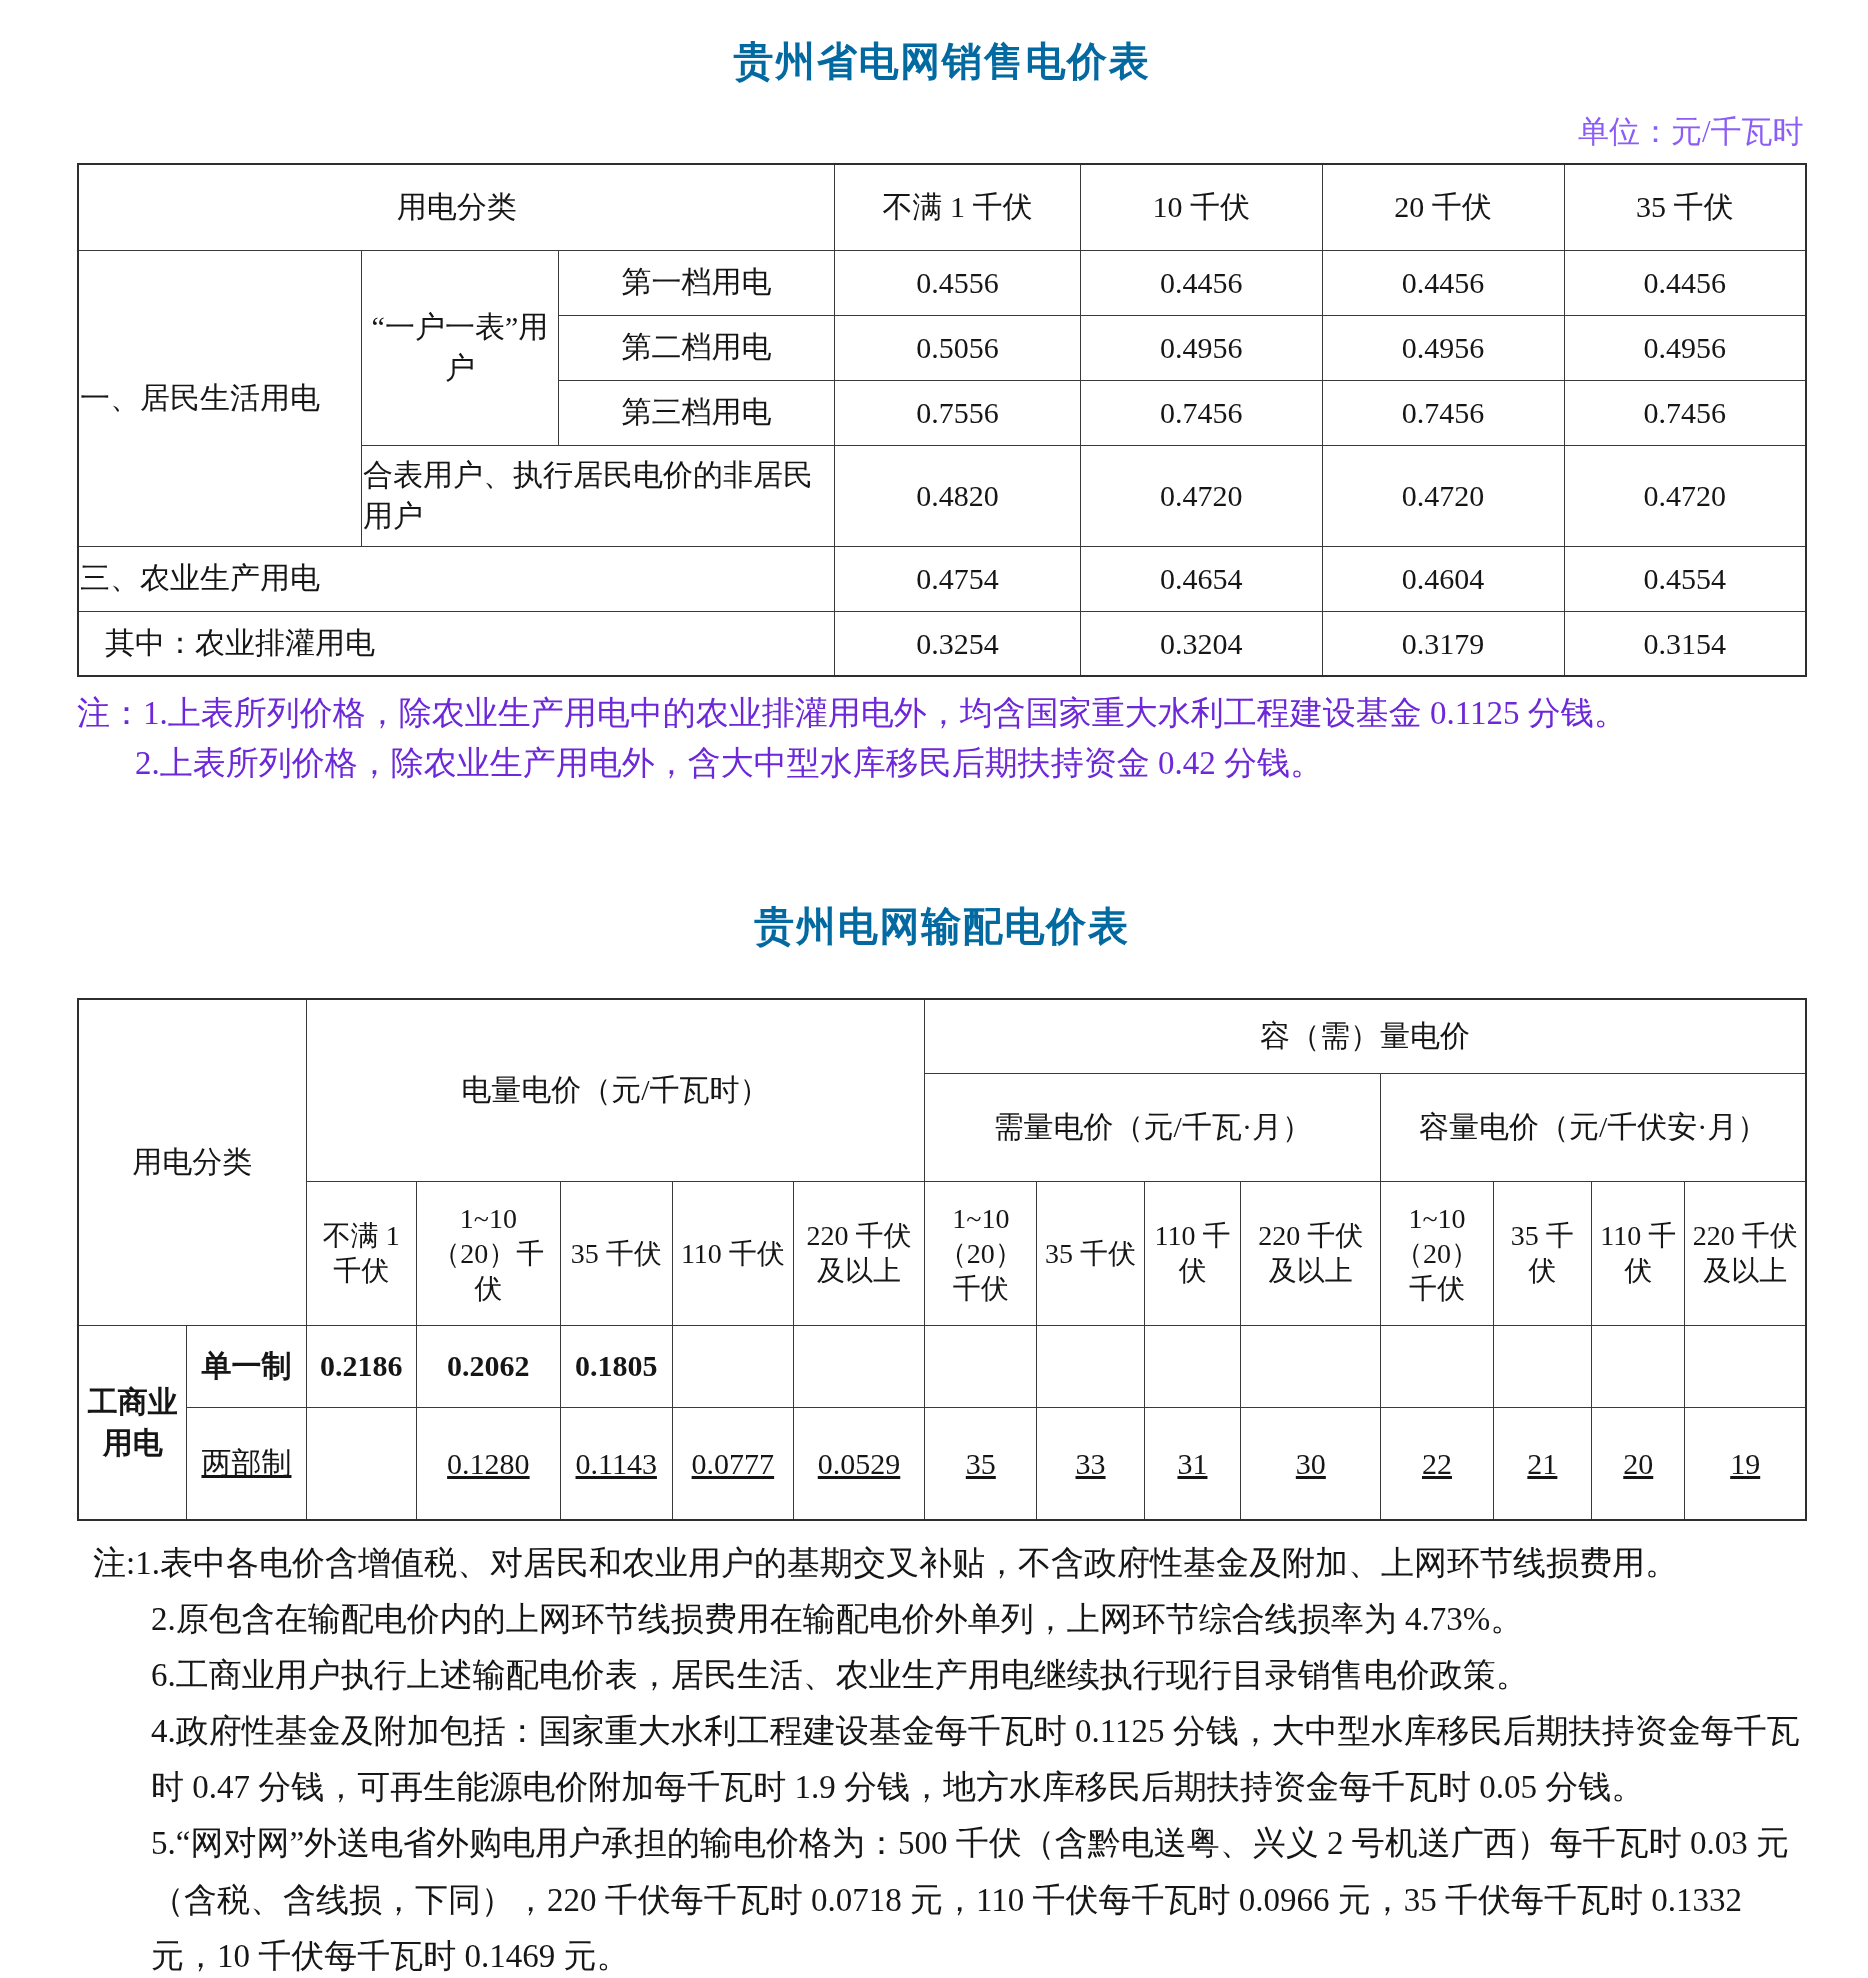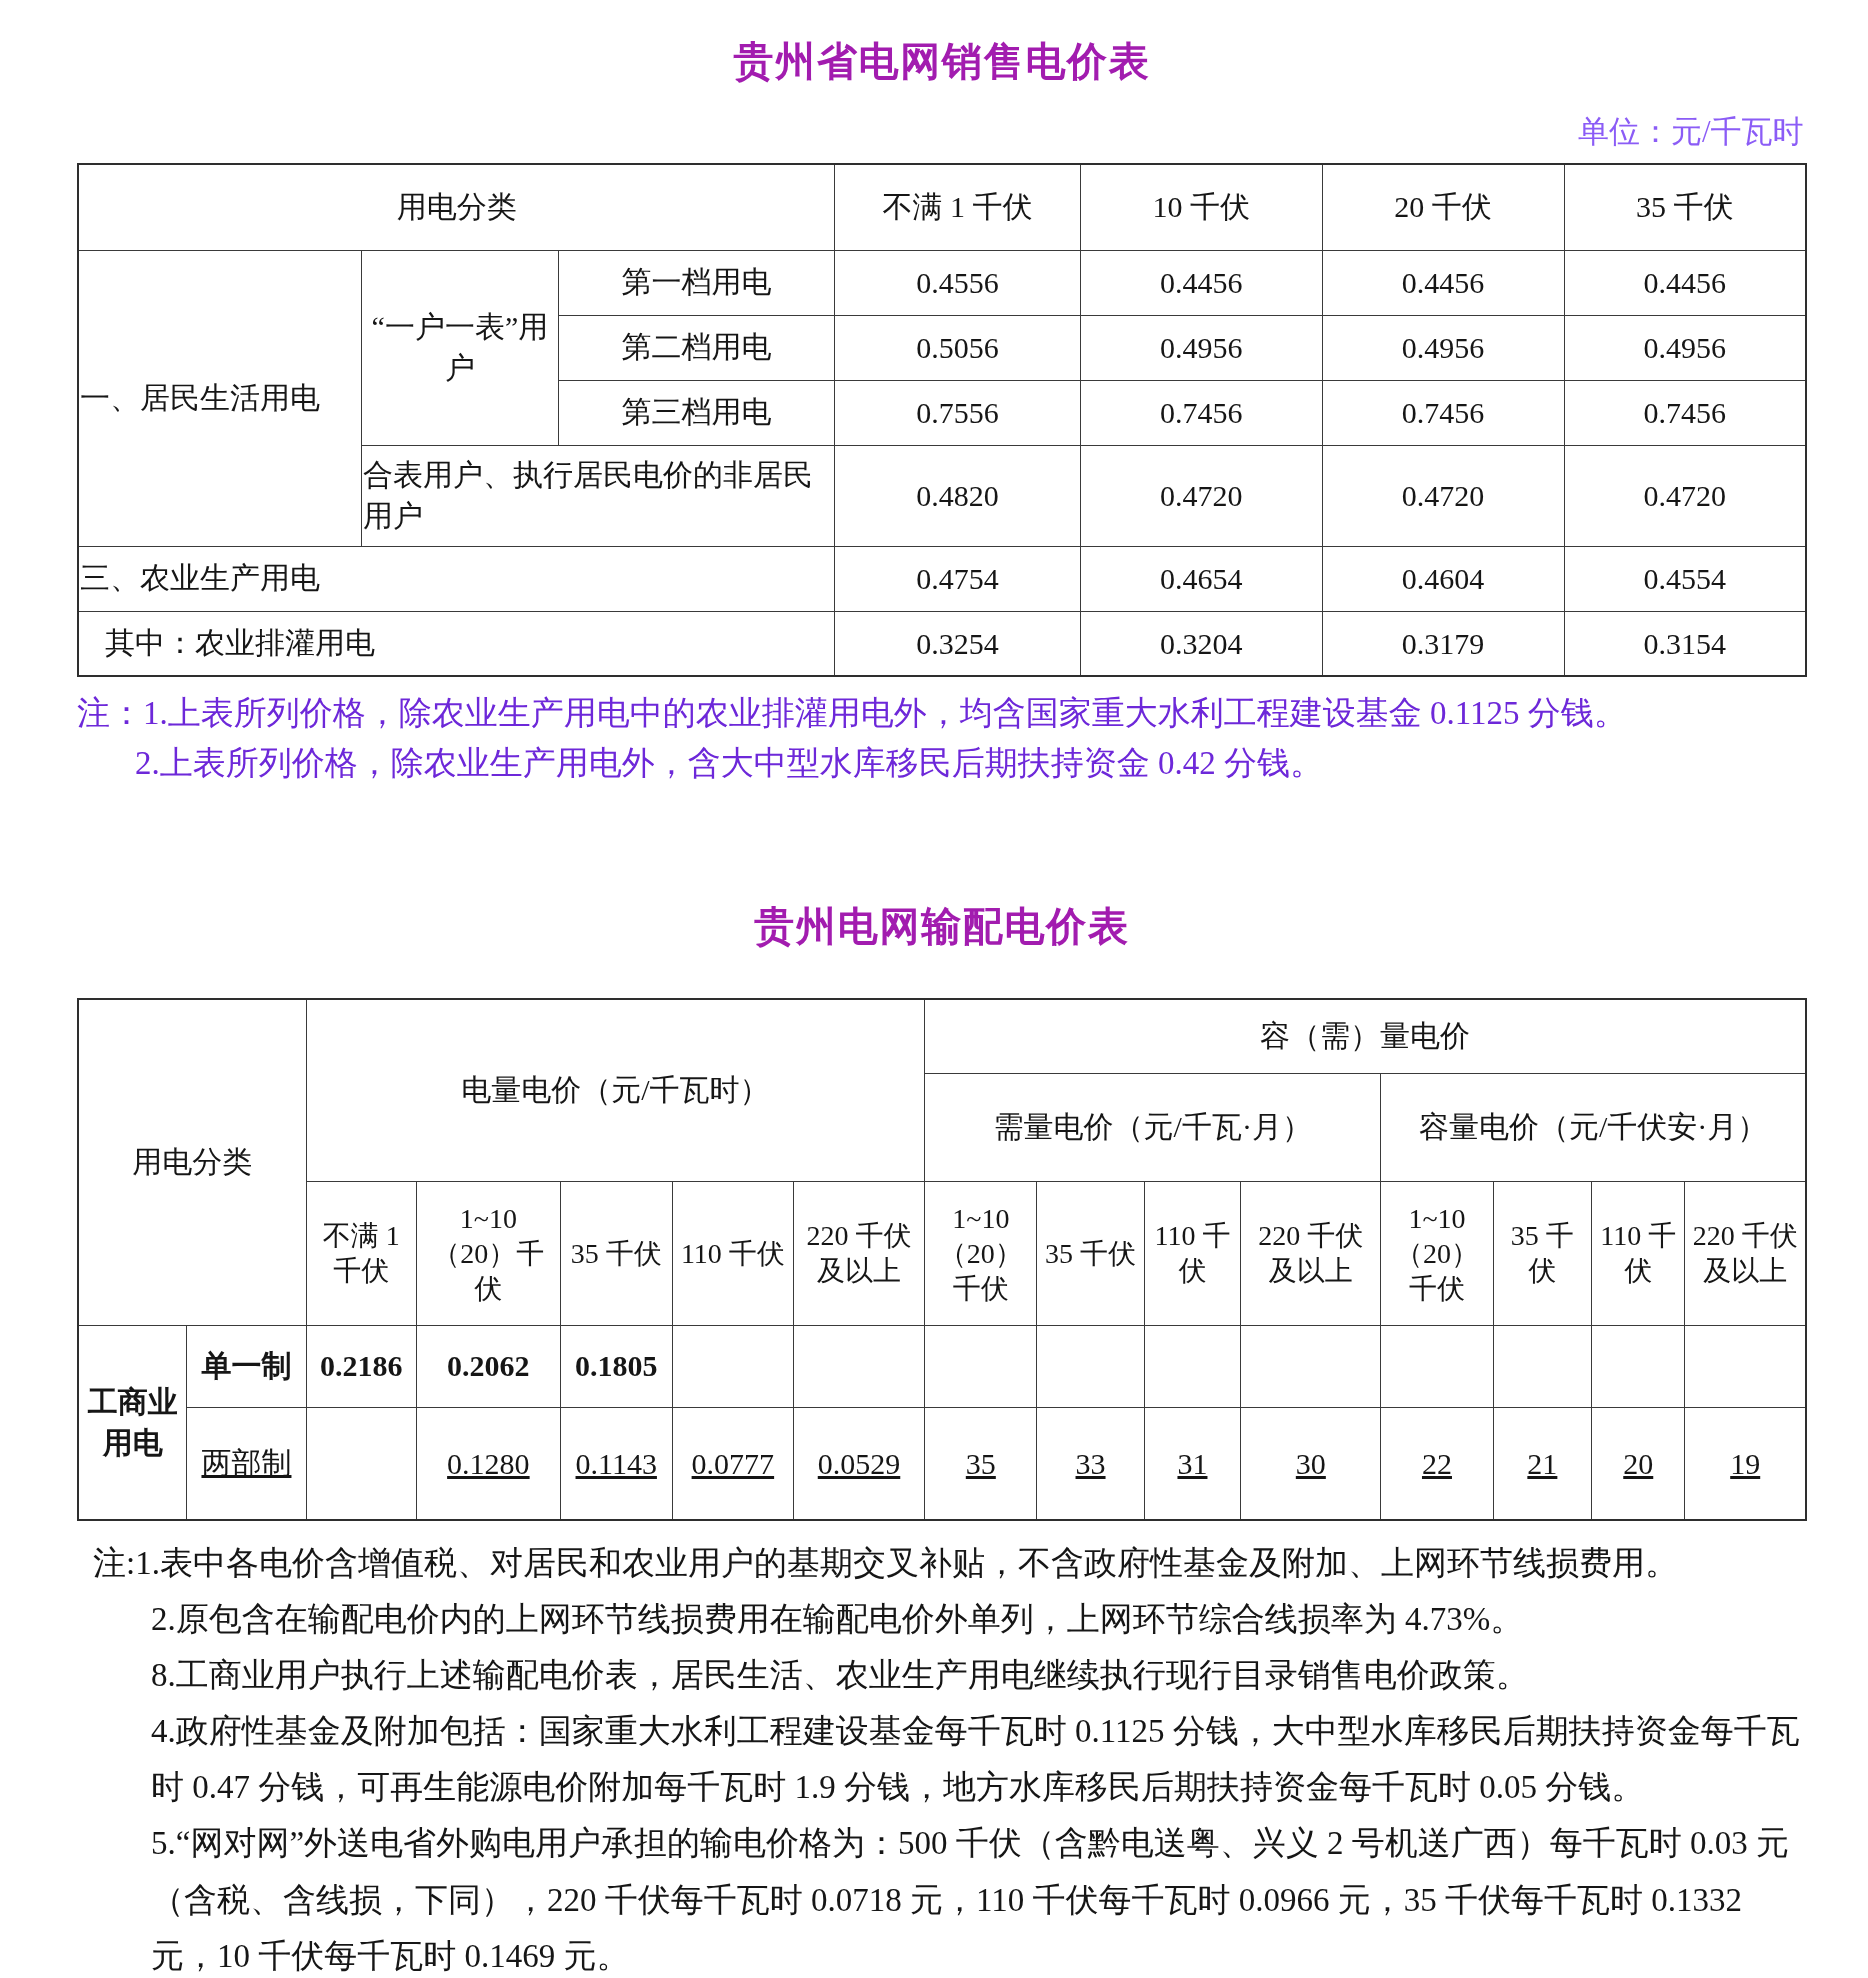--- a/index.html
+++ b/index.html
@@ -4,21 +4,21 @@
 <style>
   html,body{margin:0;padding:0;background:#ffffff;}
   body{
     width:1869px;height:1978px;overflow:hidden;
     color:#141414;
     font-family:"Liberation Serif","DejaVu Serif",serif;
   }
   .page{padding:39px 62px 0 77px;}
   .doc-title{
     font-size:40px;font-weight:bold;text-align:center;
-    margin:0;line-height:1.15;letter-spacing:1.7px;color:#a21caf;
+    margin:0;line-height:1.15;letter-spacing:1.7px;color:#0369a1;
   }
   .unit-label{
     text-align:right;font-size:31px;margin:26px 3.4px 10.3px 0;color:#8b5cf6;
   }
   table{
     border-collapse:collapse;width:100%;table-layout:fixed;
     border:2.6px solid #2e2e2e;
   }
   td{
     border:1.7px solid #3a3a3a;
@@ -213,19 +213,19 @@
           <td>20</td>
           <td>19</td>
         </tr>
       </tbody>
     </table>
   </div>
 
   <div class="notes2">
     <div class="note note-hang"><span class="note-prefix">注:</span><span>1.表中各电价含增值税、对居民和农业用户的基期交叉补贴，不含政府性基金及附加、上网环节线损费用。</span></div>
     <div class="note">2.原包含在输配电价内的上网环节线损费用在输配电价外单列，上网环节综合线损率为 4.73%。</div>
-    <div class="note">8.工商业用户执行上述输配电价表，居民生活、农业生产用电继续执行现行目录销售电价政策。</div>
+    <div class="note">6.工商业用户执行上述输配电价表，居民生活、农业生产用电继续执行现行目录销售电价政策。</div>
     <div class="note">4.政府性基金及附加包括：国家重大水利工程建设基金每千瓦时 0.1125 分钱，大中型水库移民后期扶持资金每千瓦时 0.47 分钱，可再生能源电价附加每千瓦时 1.9 分钱，地方水库移民后期扶持资金每千瓦时 0.05 分钱。</div>
     <div class="note">5.“网对网”外送电省外购电用户承担的输电价格为：500 千伏（含黔电送粤、兴义 2 号机送广西）每千瓦时 0.03 元（含税、含线损，下同），220 千伏每千瓦时 0.0718 元，110 千伏每千瓦时 0.0966 元，35 千伏每千瓦时 0.1332 元，10 千伏每千瓦时 0.1469 元。</div>
   </div>
 
 </div>
 
 
 </body></html>

